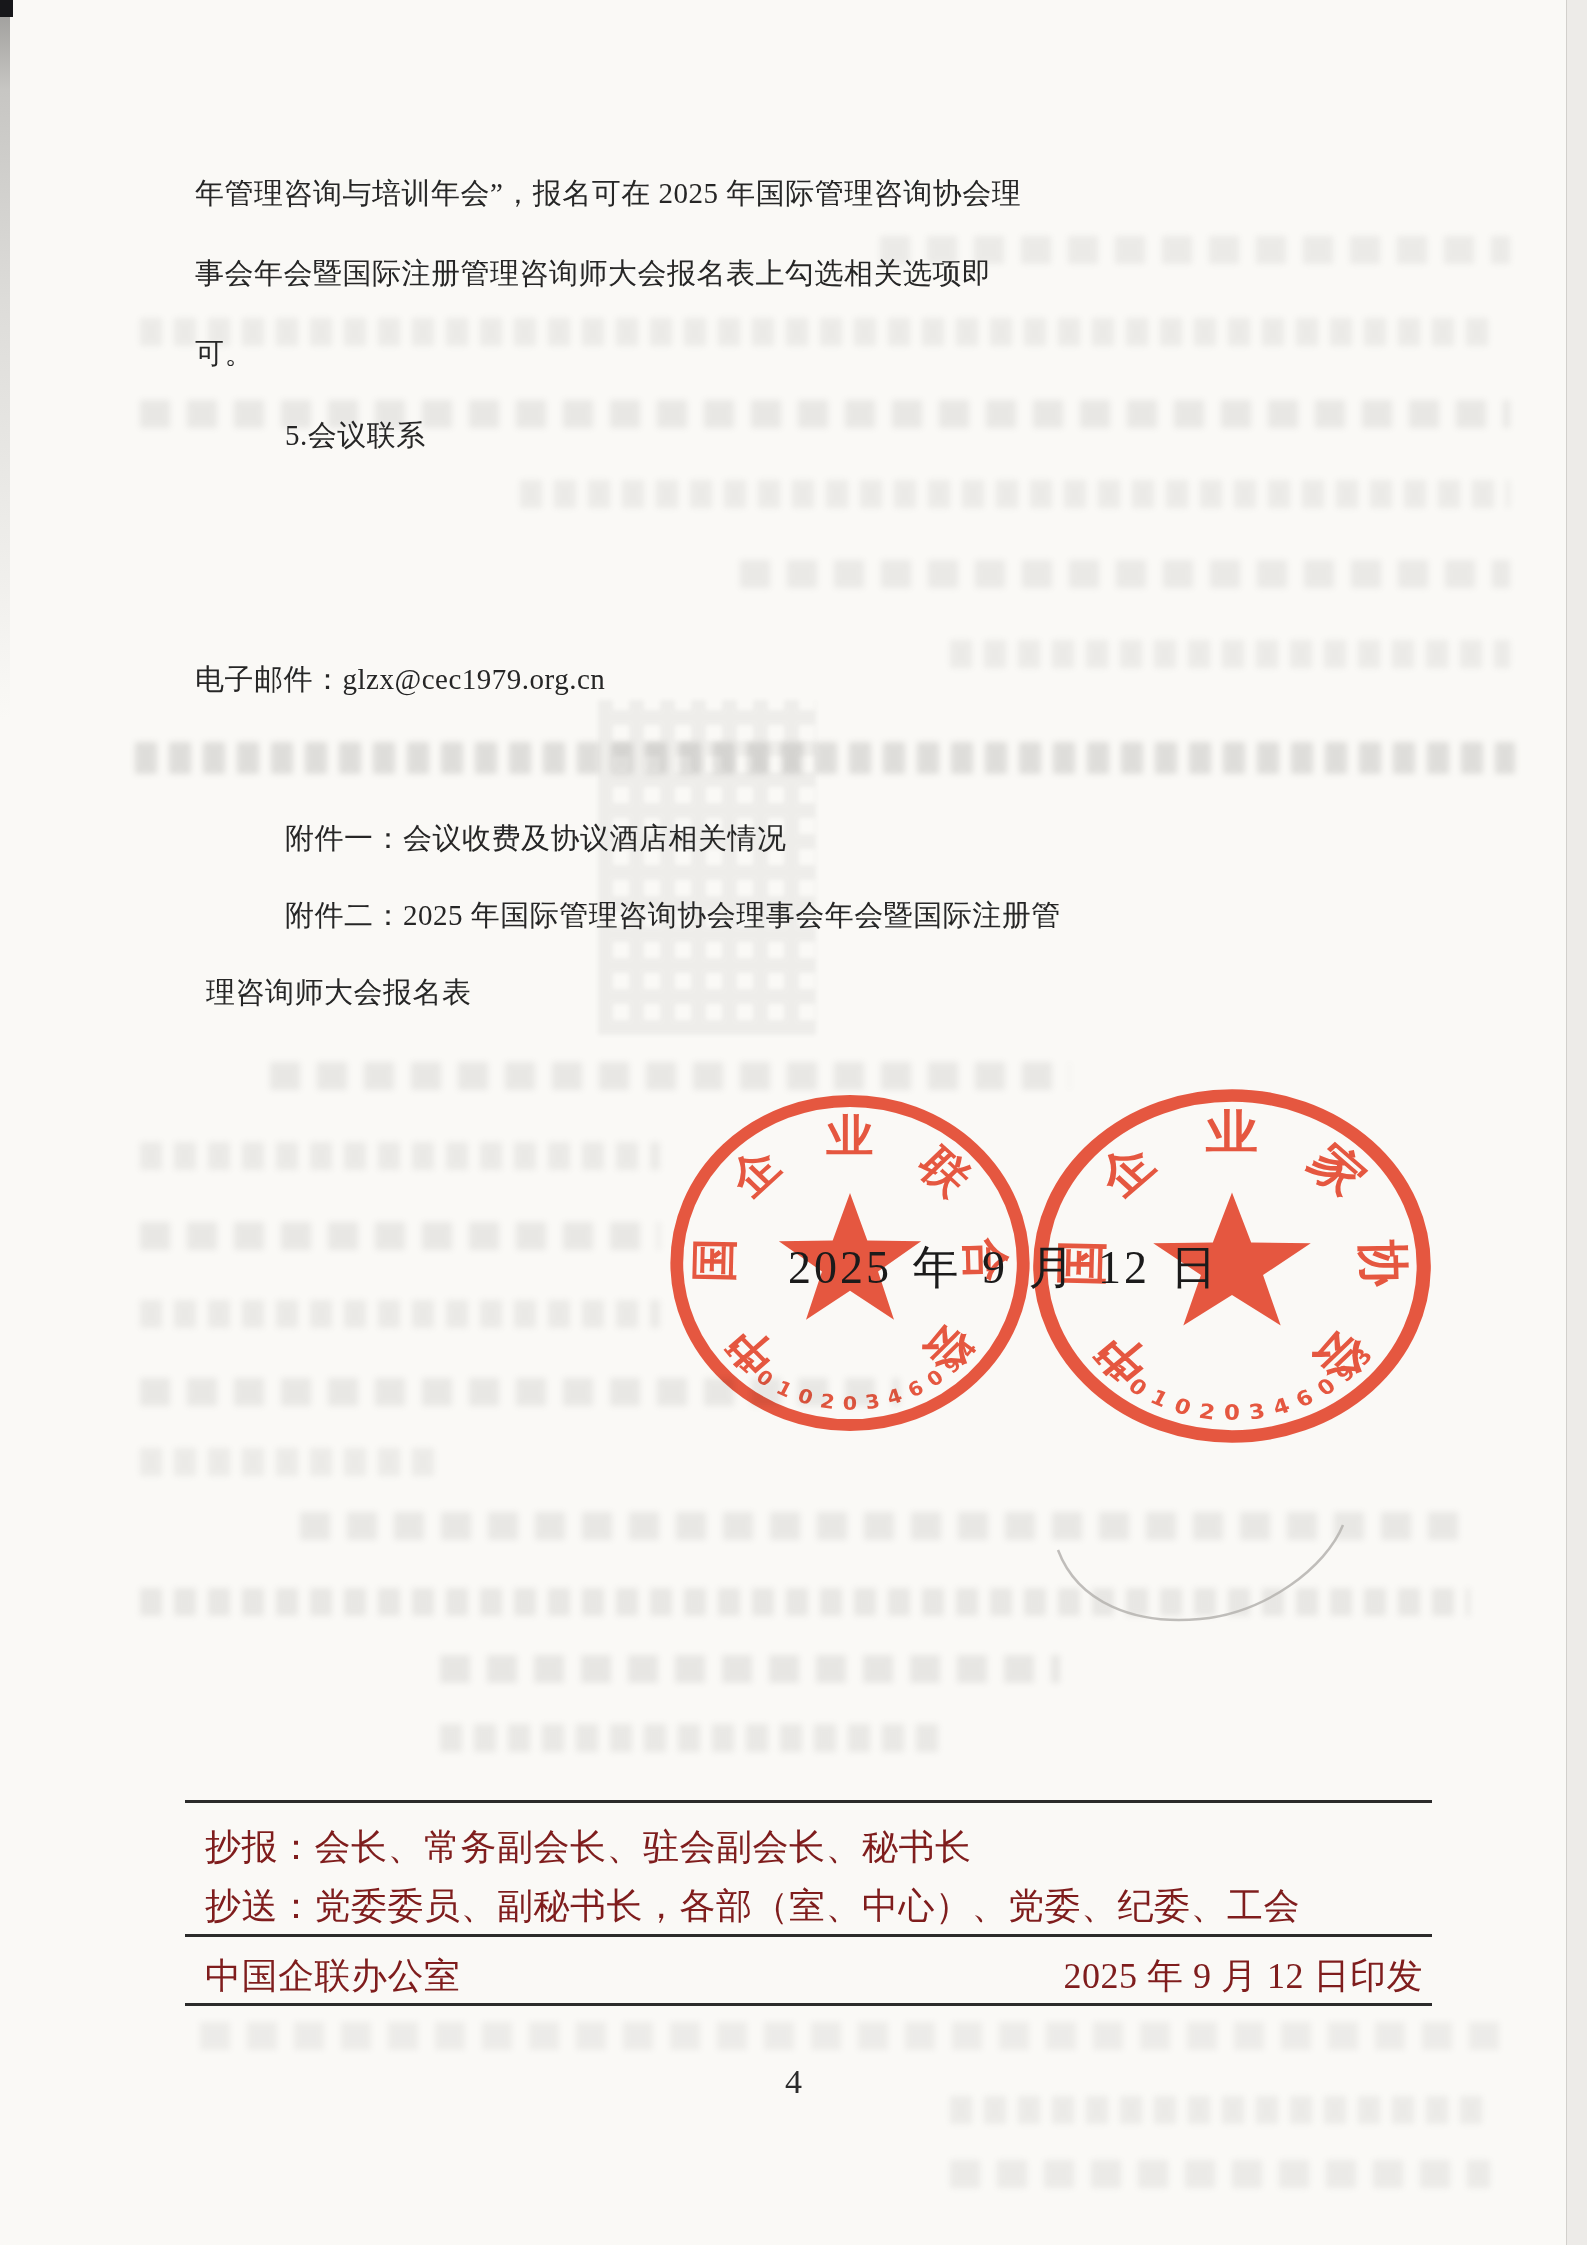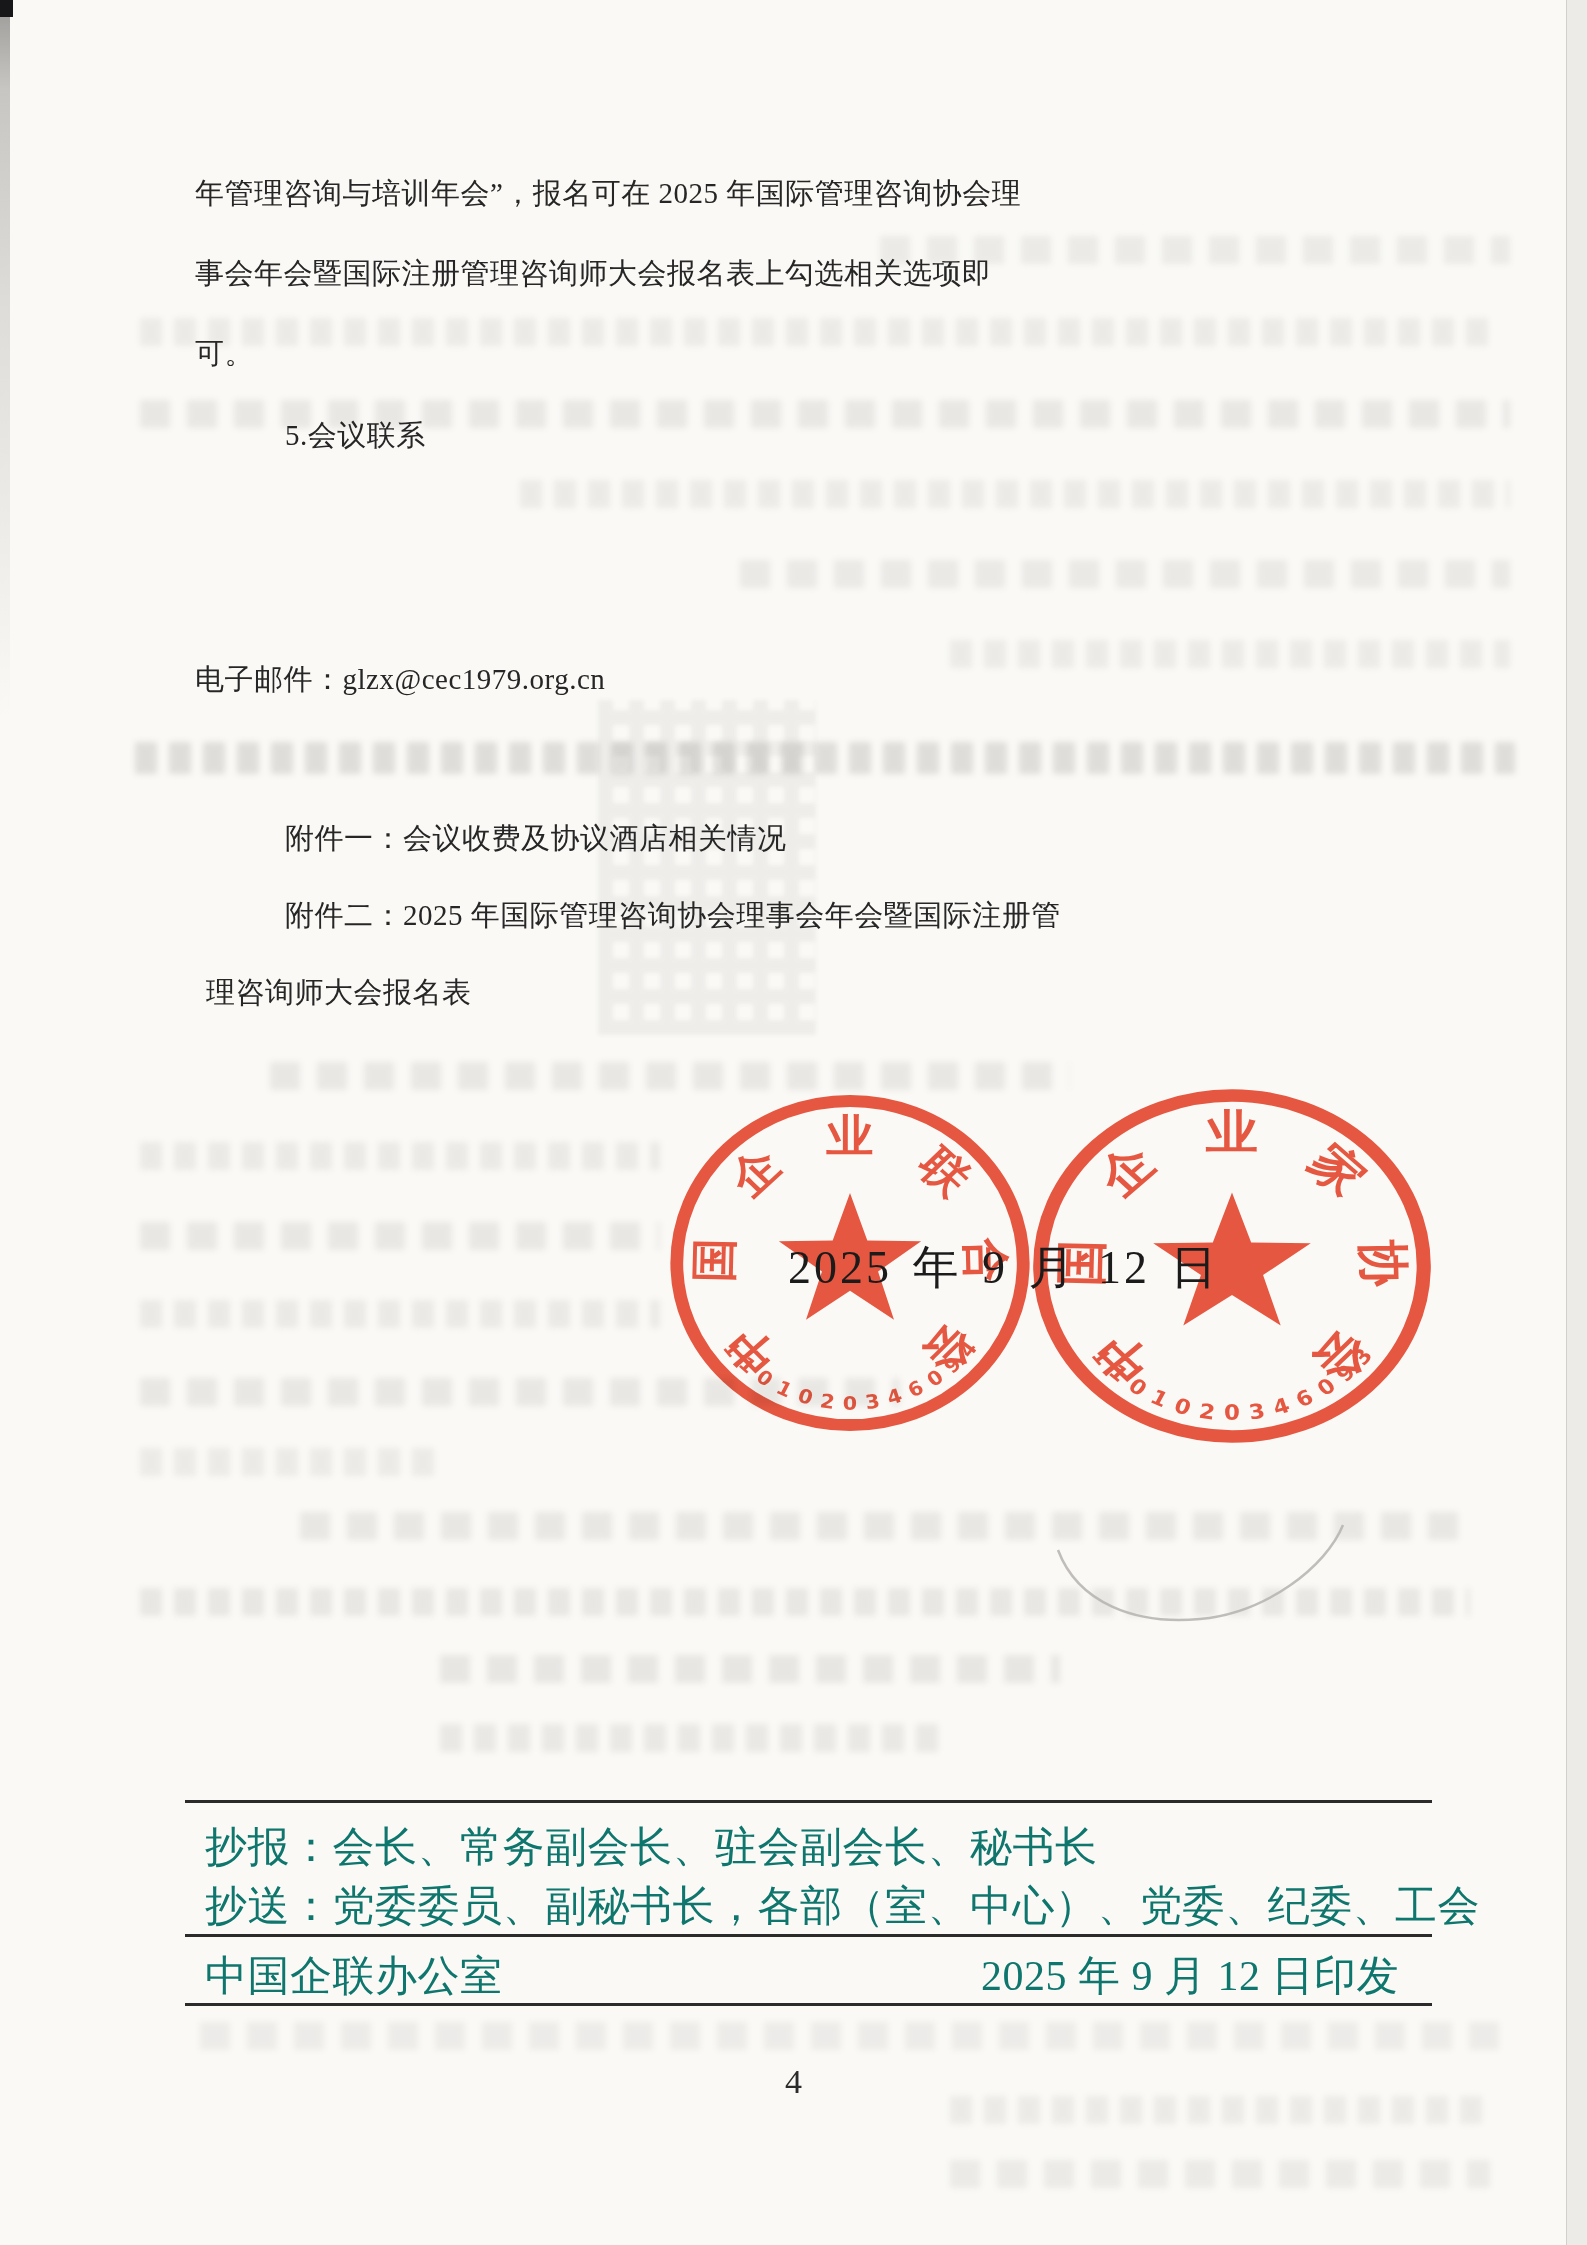--- a/index.html
+++ b/index.html
@@ -49,24 +49,24 @@
   .seal{position:absolute;z-index:4;mix-blend-mode:multiply;opacity:.92;}
   .stamp-date{
     position:absolute;left:788px;top:1238px;z-index:5;
     font-size:46px;line-height:60px;letter-spacing:3px;word-spacing:6px;
     color:#1b1b1b;white-space:nowrap;font-family:Liberation Serif, serif;
   }
   
   .rule{position:absolute;left:185px;width:1247px;height:3px;background:#2b2b2b;z-index:2;}
   .footline{
     position:absolute;left:205px;z-index:2;
-    font-size:42px;line-height:58px;letter-spacing:.5px;
-    color:#0f766e;white-space:nowrap;
+    font-size:36px;line-height:58px;letter-spacing:.5px;
+    color:#7f1d1d;white-space:nowrap;
   }
-  .print-date{left:auto;right:188px;margin-left:24px;}
+  .print-date{left:auto;right:164px;margin-left:24px;}
   .page-num{
     position:absolute;left:0;top:2063px;width:1587px;z-index:2;
     text-align:center;font-size:34px;color:#2b2b2b;
   }
 </style>
 </head>
 <body>
 
 <div class="page">
 

